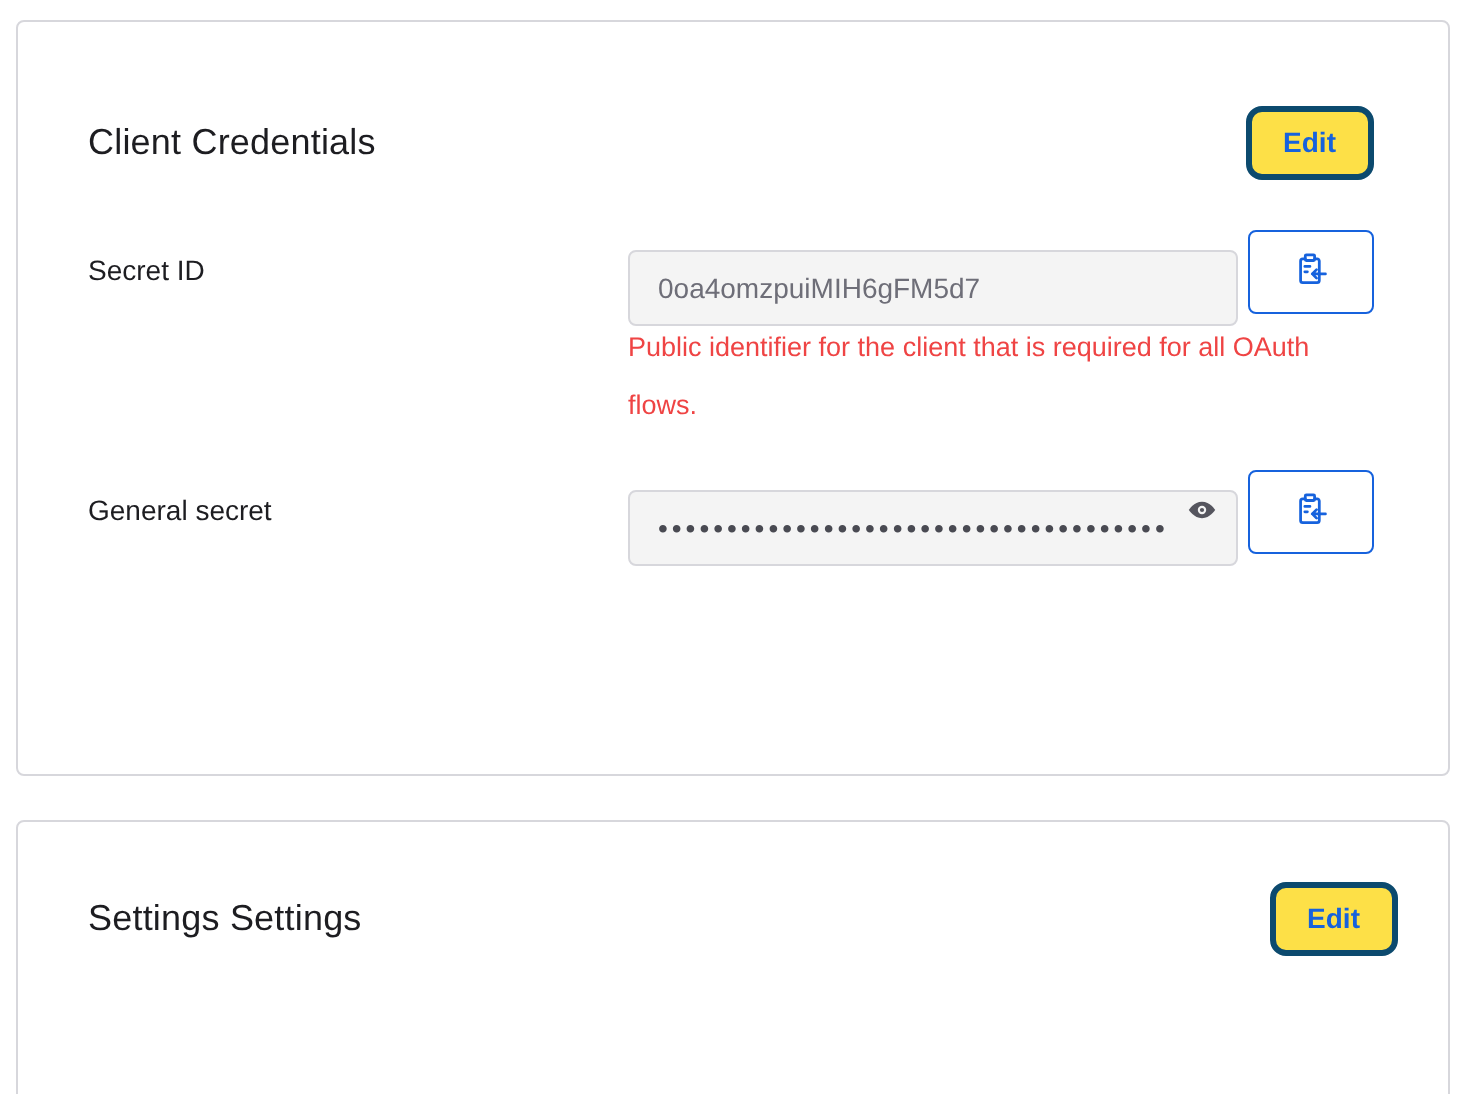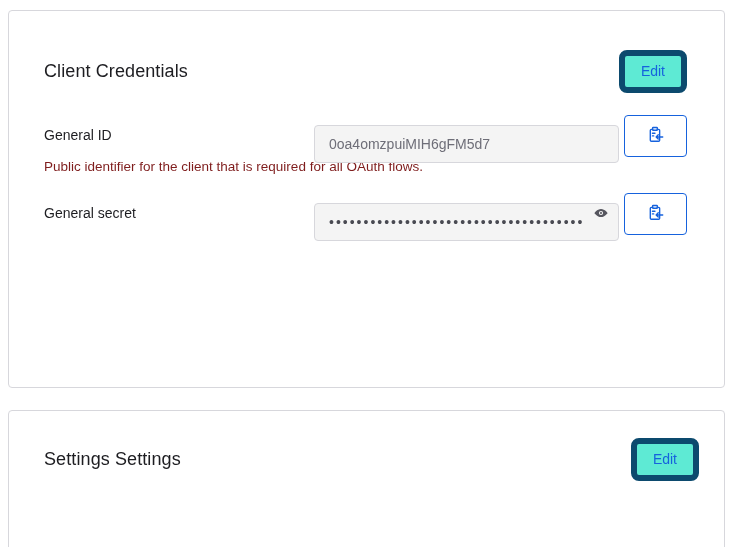--- a/index.html
+++ b/index.html
@@ -33,27 +33,27 @@
     align-items: center;
     height: 33px;
   }
   .section-title {
     font-size: 18px;
     font-weight: 400;
     color: #1d1d21;
     letter-spacing: 0.1px;
   }
   .edit-btn {
-    border: 6px solid #0c4a6e;
+    border: 3px solid #0c4a6e;
     border-radius: 8px;
-    background: #5eead4;
+    background: #fde047;
     color: #1662dd;
     font-family: "Liberation Sans", sans-serif;
     font-size: 14px;
-    font-weight: 400;
+    font-weight: 700;
     padding: 7px 16px;
     cursor: pointer;
     line-height: 17px;
   }
   .field-row {
     display: flex;
     align-items: flex-start;
   }
   .row-1 { margin-top: 27px; }
   .row-2 { margin-top: 18px; }
@@ -113,37 +113,38 @@
     width: 63px;
     height: 42px;
     flex: none;
     background: #ffffff;
     border: 1px solid #1662dd;
     border-radius: 4px;
     cursor: pointer;
     display: flex; align-items: center; justify-content: center;
   }
   .field-help {
+    margin-left: 270px;
     margin-top: 2px;
     font-size: 13.5px;
-    line-height: 16px;
-    color: #7f1d1d;
+    line-height: 29px;
+    color: #ef4444;
   }
 </style>
 </head>
 <body>
 
 <section class="card credentials">
   <div class="section-header">
     <h2 class="section-title">Client Credentials</h2>
     <button class="edit-btn">Edit</button>
   </div>
 
   <div class="field-row row-1">
-    <div class="field-label">General ID</div>
+    <div class="field-label">Secret ID</div>
     <div class="input-group">
       <div class="value-wrap">
         <input class="value-input" type="text" readonly="" value="0oa4omzpuiMIH6gFM5d7" style="">
       </div>
       <button class="copy-btn">
         <span>
           <svg width="17" height="17" viewBox="0 0 16 16" fill="none" stroke="#1662dd" stroke-width="1.3" stroke-linecap="round" stroke-linejoin="round">
             <path d="M5.3 3.2H4.1c-.55 0-1 .45-1 1v9.2c0 .55.45 1 1 1h6.8c.55 0 1-.45 1-1V4.2c0-.55-.45-1-1-1H9.7"></path>
             <rect x="5.3" y="1.4" width="4.4" height="2.6" rx="0.5"></rect>
             <path d="M5.1 6.8h2.4M5.1 9.3h1.2"></path>

